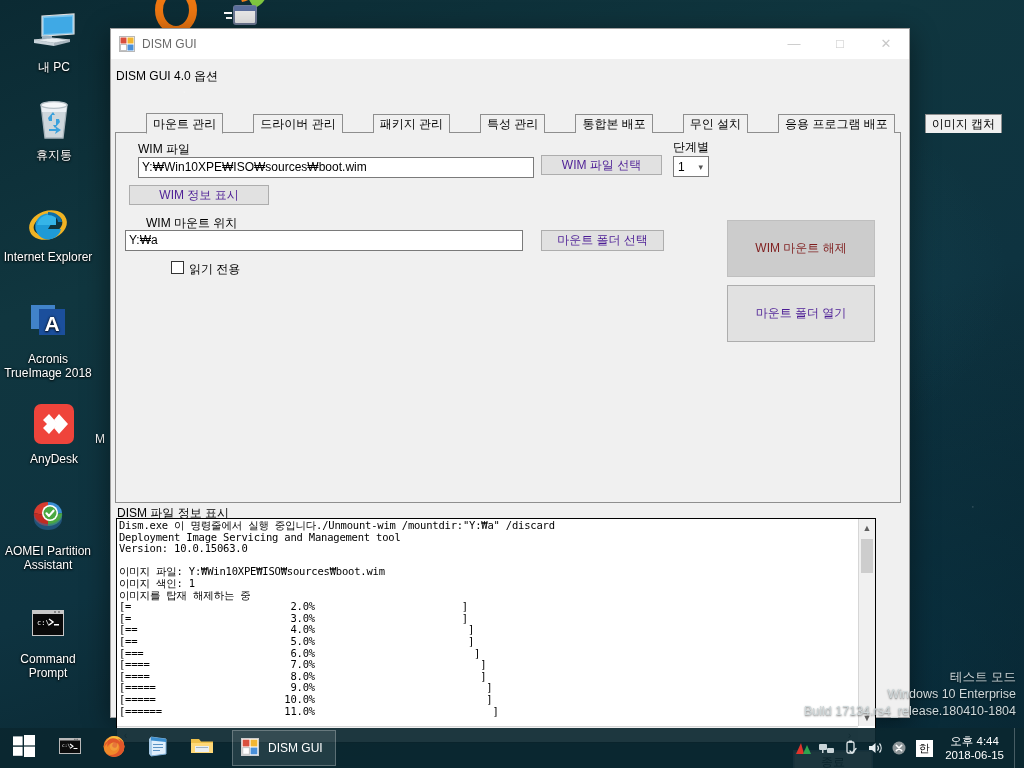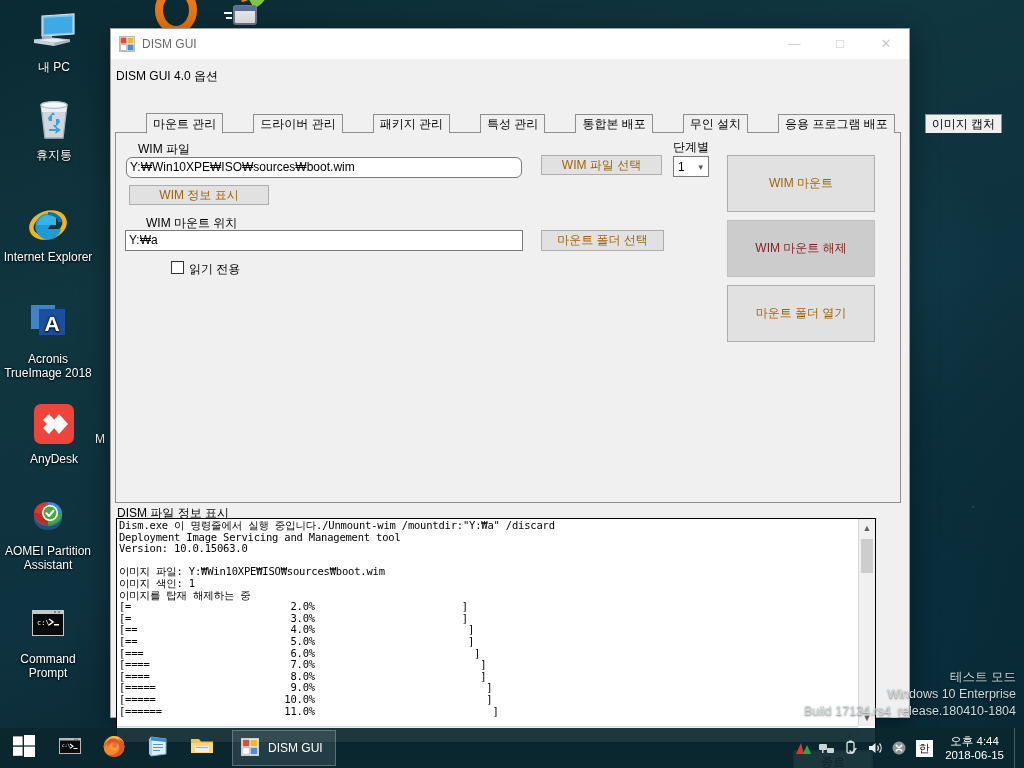--- a/index.html
+++ b/index.html
@@ -135,21 +135,21 @@
     color: #000;
     line-height: 15px;
     overflow: hidden;
     white-space: nowrap;
   }
   .fbtn {
     position: absolute;
     background: #e1e1e1;
     border: 1px solid #adadad;
     font-size: 12px;
-    color: #a16207;
+    color: #4c1d95;
     display: flex; align-items: center; justify-content: center;
     text-align: center;
   }
   .fbtn.disabled { background: #cccccc; border-color: #bfbfbf; color: #7f1d1d; }
   .fcombo {
     position: absolute;
     background: #ffffff;
     border: 1px solid #7a7a7a;
     font-size: 12px;
     display: flex; align-items: center;
@@ -422,21 +422,21 @@
         <div class="tab">무인 설치</div>
         <div class="tab">응용 프로그램 배포</div>
         <div class="tab">이미지 캡처</div>
         <div class="tab">이미지 적용</div>
       </div>
 
       <div id="tabpanel">
 
         <div class="flabel" style="left:22px; top:8px;">WIM 파일</div>
 
-        <div class="ftext" style="left:10px; top:24px; width:396px; height:21px;border-radius:6px;">Y:₩Win10XPE₩ISO₩sources₩boot.wim</div>
+        <div class="ftext" style="left:22px; top:24px; width:396px; height:21px;">Y:₩Win10XPE₩ISO₩sources₩boot.wim</div>
 
         <div class="fbtn" style="left:13px; top:52px; width:140px; height:20px;">WIM 정보 표시</div>
 
         <div class="fbtn" style="left:425px; top:22px; width:121px; height:20px;">WIM 파일 선택</div>
 
         <div class="flabel" style="left:557px; top:6px;text-align:right;">단계별</div>
 
         <div class="fcombo" style="left:557px; top:23px; width:36px; height:21px;">
           <span>1</span>
           <span class="arw">▾</span>
@@ -446,21 +446,20 @@
 
         <div class="ftext" style="left:9px; top:97px; width:398px; height:21px;">Y:₩a</div>
 
         <div class="fbtn" style="left:425px; top:97px; width:123px; height:21px;">마운트 폴더 선택</div>
 
         <div class="fcheck" style="left:11px; top:128px;">
           <span class="box"></span>
           <span>읽기 전용</span>
         </div>
 
-        <div class="fbtn" style="left:611px; top:22px; width:148px; height:57px;">WIM 마운트</div>
 
         <div class="fbtn disabled" style="left:611px; top:87px; width:148px; height:57px;">WIM 마운트 해제</div>
 
         <div class="fbtn" style="left:611px; top:152px; width:148px; height:57px;">마운트 폴더 열기</div>
       </div>
 
       <div id="logcaption">DISM 파일 정보 표시</div>
 
       <div id="logbox">
         <div id="logtext">Dism.exe 이 명령줄에서 실행 중입니다./Unmount-wim /mountdir:"Y:₩a" /discard

